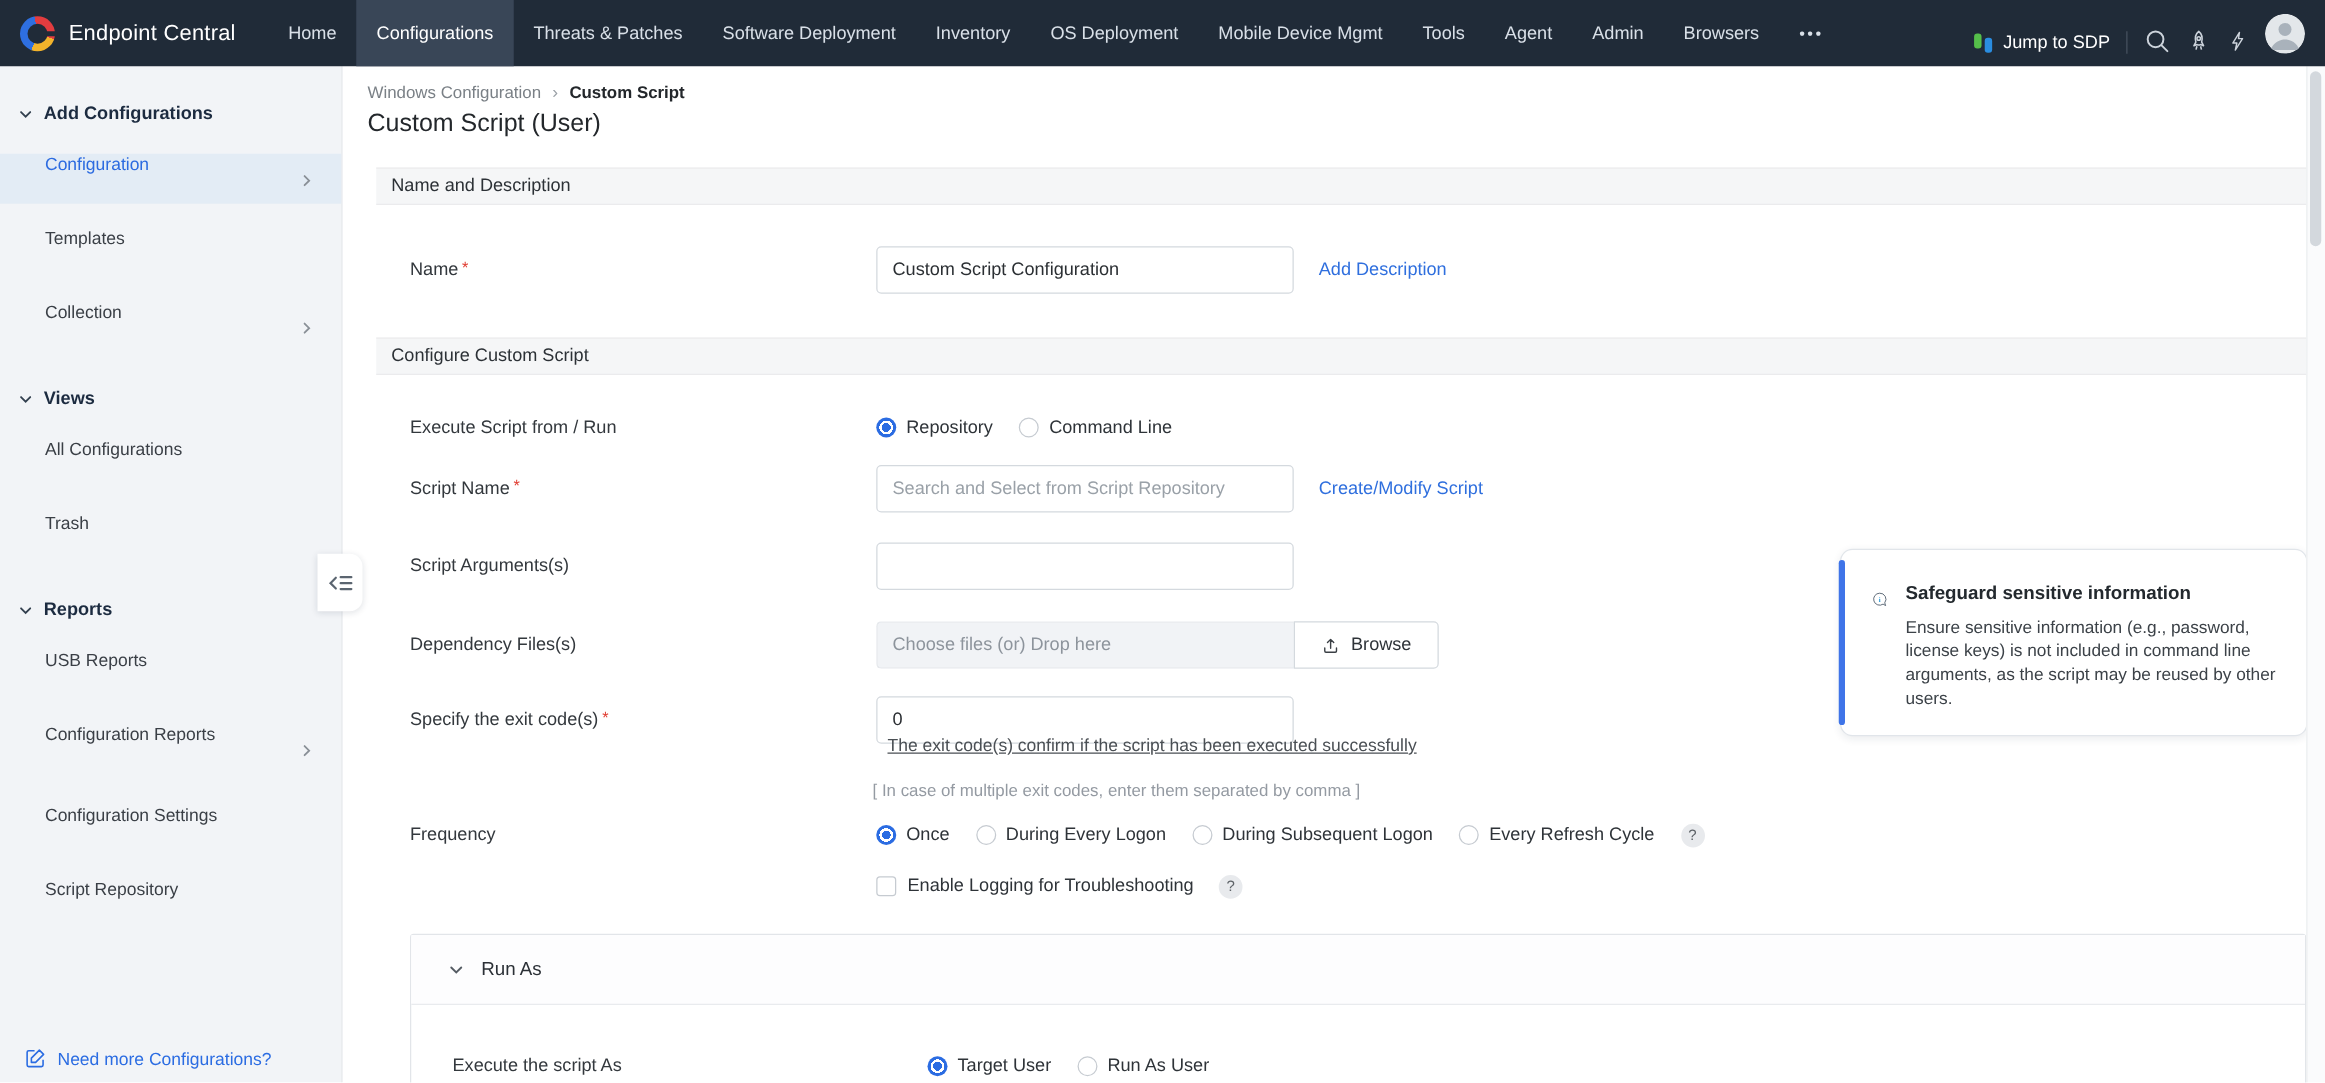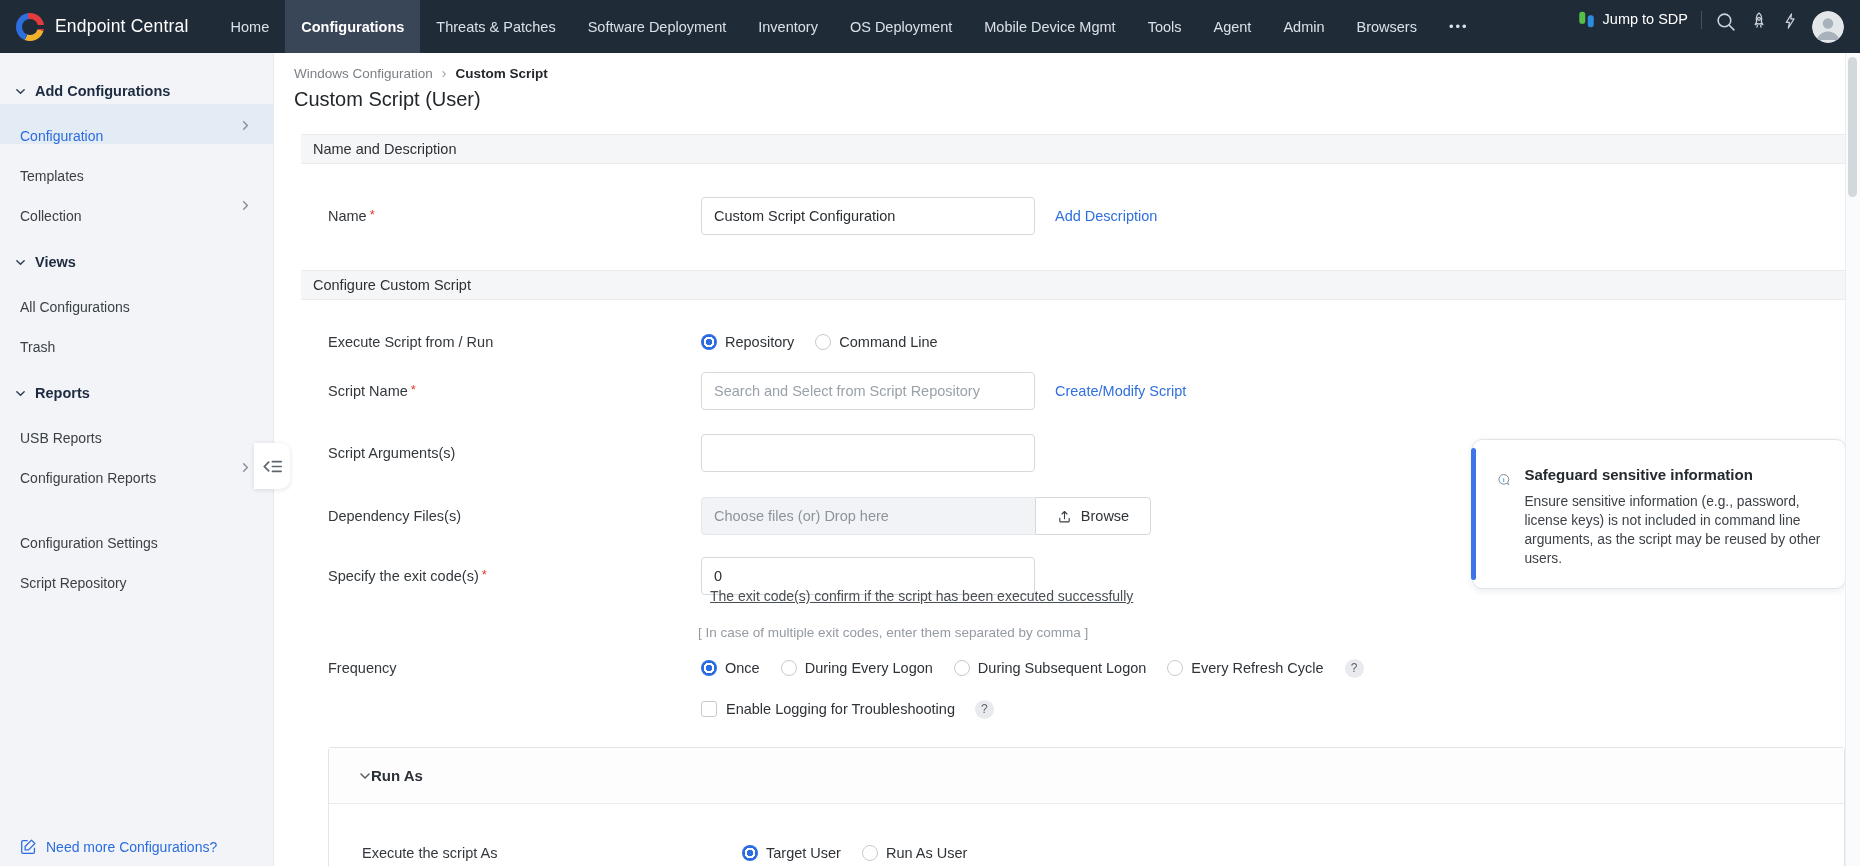--- a/index.html
+++ b/index.html
@@ -11,36 +11,36 @@
             display: flex; align-items: center; padding: 0 16px; color: #e7ebf0; z-index: 20; }
   .brand { display: flex; align-items: center; gap: 11px; margin-right: 26px; cursor: pointer; }
   .logo { width: 28px; height: 28px; border-radius: 50%; position: relative;
           background: conic-gradient(from 200deg, #2e6fe0 0 150deg, #e23c3f 150deg 268deg, #f2b32b 268deg 360deg); }
   .logo::after { content: ""; position: absolute; inset: 6px; background: #202b38; border-radius: 50%; }
   .logo::before { content: ""; position: absolute; right: -2px; top: 12px; width: 9px; height: 4px; background: #202b38; z-index: 2; }
   .brand-name { font-size: 17.5px; font-weight: normal; color: #fff; letter-spacing: .2px; white-space: nowrap; }
   .nav-items { display: flex; height: 100%; }
   .nav-item { display: flex; align-items: center; padding: 0 16px; font-size: 14.5px; color: #d9e0e8;
               cursor: pointer; white-space: nowrap; }
-  .nav-item.active { background: #394657; color: #fff; font-weight: bold; }
+  .nav-item.active { background: #394657; color: #fff; }
   .nav-more { letter-spacing: 2px; font-size: 13px; }
-  .nav-right { margin-left: auto; display: flex; align-items: flex-start; gap: 13px; }
+  .nav-right { margin-left: auto; display: flex; align-items: flex-end; gap: 13px; }
   .sdp { display: flex; align-items: center; gap: 8px; font-size: 14.5px; color: #fff; cursor: pointer; white-space: nowrap; }
   .nav-divider { width: 1px; height: 18px; background: #46525f; }
   .icon-btn { display: flex; align-items: center; cursor: pointer; }
   .avatar { width: 32px; height: 32px; border-radius: 50%; overflow: hidden; cursor: pointer; }
 
   
   .sidebar { position: absolute; top: 53px; left: 0; width: 274px; bottom: 0; background: #f2f4f7;
              border-right: 1px solid #e7eaed; z-index: 10; }
   .side-section { margin-top: 25px; }
   .side-title { display: flex; align-items: center; gap: 9px; padding-left: 15px; font-size: 14.5px;
                 font-weight: bold; color: #1c2b40; height: 26px; cursor: pointer; }
-  .side-item { position: relative; display: flex; align-items: flex-end; height: 40px; padding-left: 20px;
-               font-size: 14px; color: #3a3f46; cursor: pointer; }
+  .side-item { position: relative; display: flex; align-items: flex-start; height: 40px; padding-left: 36px;
+               font-size: 14px; color: #3a3f46; cursor: pointer; margin-top: 19px; }
   .side-item.active { background: #e3ecf5; color: #2c6be0; }
   .side-chevron { position: absolute; right: 22px; top: 14px; }
   .collapse-tab { position: absolute; top: 390px; right: -17px; width: 36px; height: 46px; background: #fff;
                   border-radius: 0 10px 10px 0; box-shadow: 0 1px 5px rgba(20,35,60,.12);
                   display: flex; align-items: center; justify-content: center; cursor: pointer; z-index: 12; }
   .side-footer { position: absolute; left: 20px; bottom: 11px; display: flex; gap: 9px; align-items: center;
                  color: #2b6ce2; font-size: 14px; cursor: pointer; }
 
   
   .main { position: absolute; top: 53px; left: 274px; right: 0; bottom: 0; background: #fff; }
@@ -90,22 +90,22 @@
               font-size: 14.5px; color: #8d949c; cursor: pointer; }
   .browse-btn { height: 38px; width: 116px; background: #fff; border: 1px solid #d4d9de; border-radius: 0 4px 4px 0;
                 display: flex; align-items: center; justify-content: center; gap: 9px; font-size: 14.5px;
                 color: #2e3338; cursor: pointer; }
 
   .help1 { position: absolute; top: 535px; left: 436px; font-size: 14px; color: #4a4f54; text-decoration: underline; }
   .help2 { position: absolute; top: 572px; left: 424px; font-size: 13.5px; color: #949aa2; }
 
   .runas { position: absolute; left: 54px; right: 15px; top: 694px; height: 250px;
            border: 1px solid #e2e5e9; border-radius: 3px; background: #fff; }
-  .runas-head { height: 56px; display: flex; align-items: center; padding-left: 30px;
-                border-bottom: 1px solid #e9ebee; font-size: 15px; color: #2b3036; cursor: pointer; background: #fdfdfe; font-weight: bold; }
+  .runas-head { height: 56px; display: flex; align-items: center; gap: 14px; padding-left: 30px;
+                border-bottom: 1px solid #e9ebee; font-size: 15px; color: #2b3036; cursor: pointer; background: #fdfdfe; }
   .runas-row { position: absolute; top: 75px; left: 33px; display: flex; align-items: flex-end; height: 38px; }
   .runas-label { width: 380px; font-size: 14.5px; color: #33383d; flex-shrink: 0; }
 
   .callout { position: absolute; left: 1198px; top: 386px; width: 374px; background: #fff;
              border: 1px solid #e1e5ea; border-radius: 10px; box-shadow: 0 2px 7px rgba(25,39,62,.09);
              padding: 20px 20px 20px 24px; }
   .callout-bar { position: absolute; left: -2px; top: 8px; bottom: 8px; width: 5px; border-radius: 4px; background: #3f74e8; }
   .callout-grid { display: flex; gap: 14px; }
   .callout-title { font-size: 15px; font-weight: bold; color: #23292e; margin-top: 6px; }
   .callout-body { font-size: 13.8px; line-height: 19px; color: #3c4248; margin-top: 9px; }

